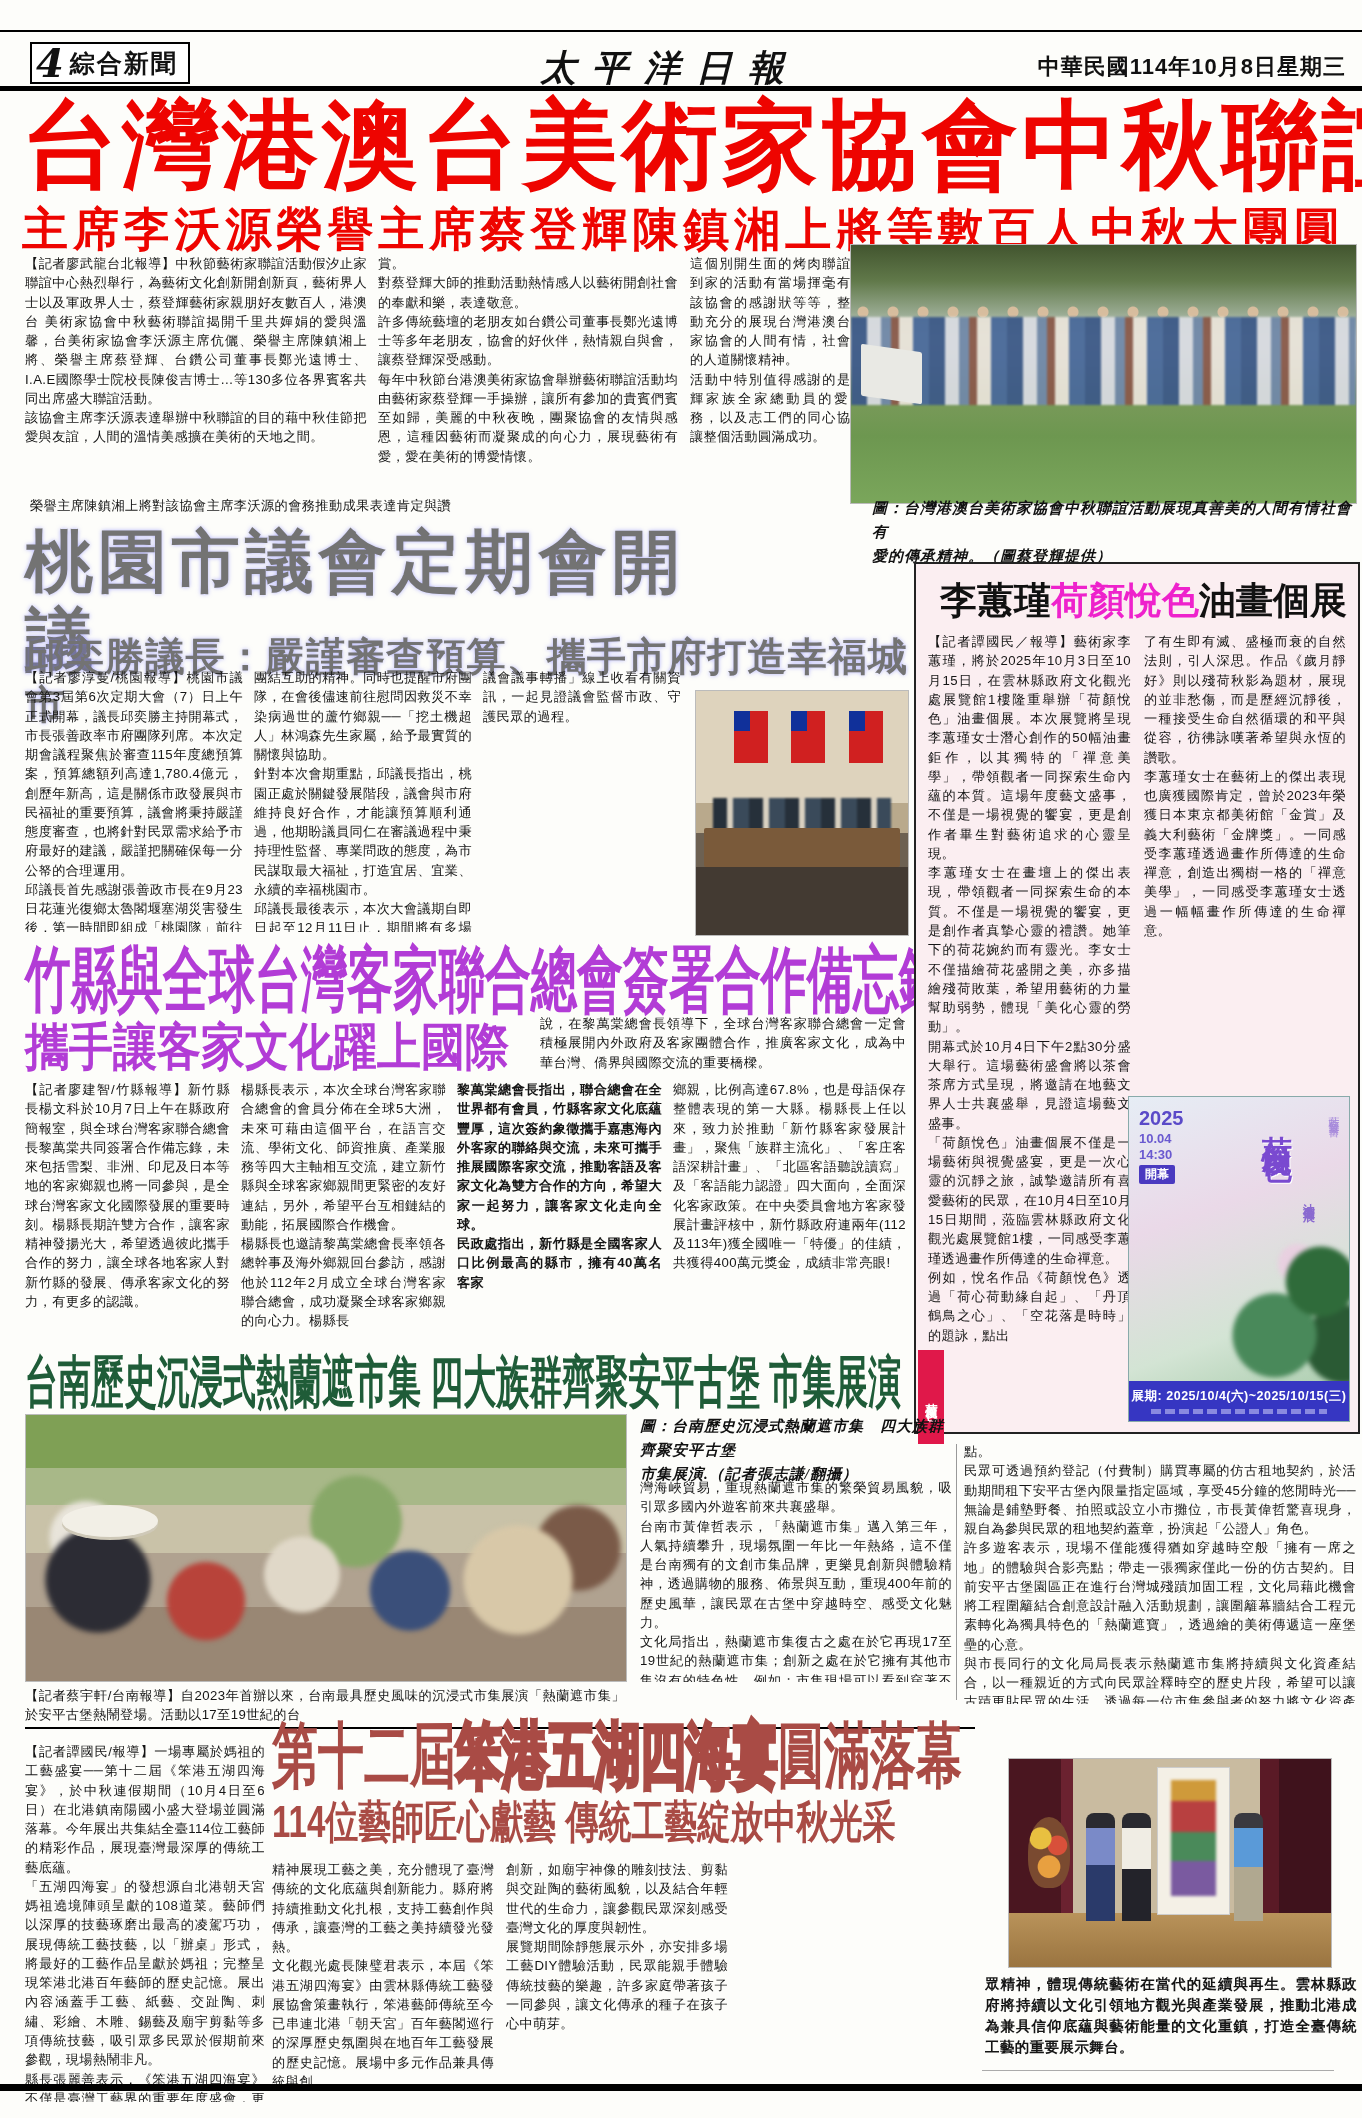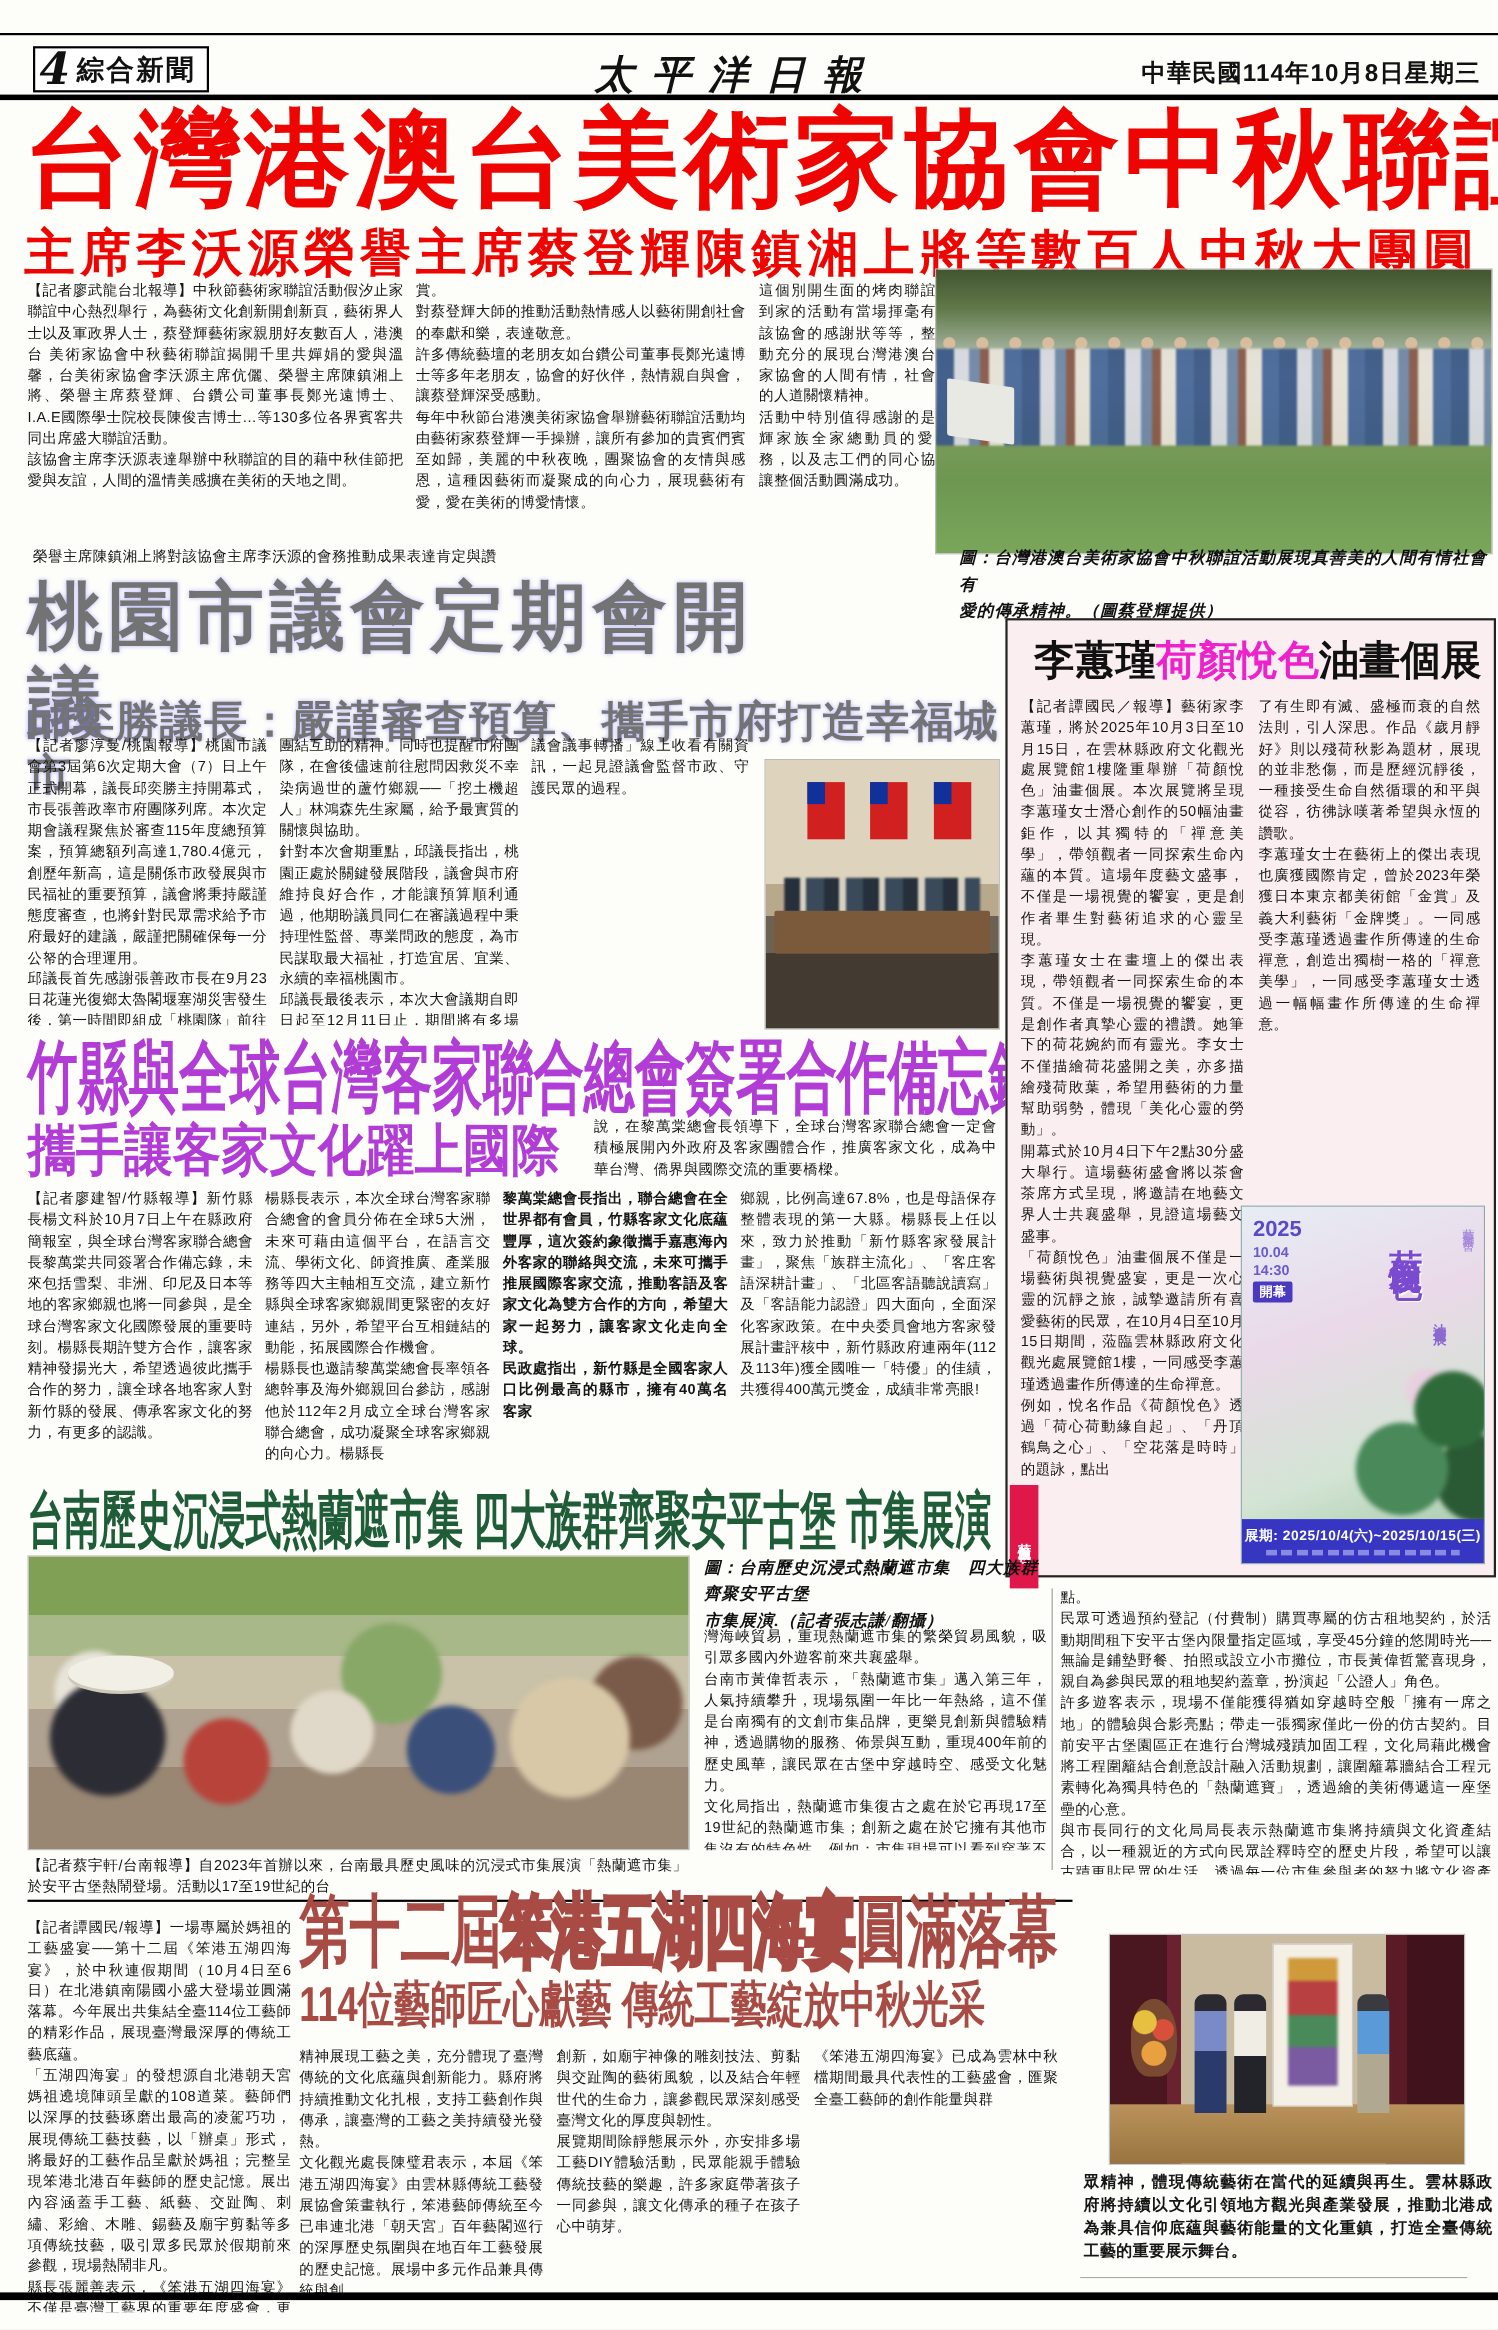--- a/index.html
+++ b/index.html
@@ -201,21 +201,20 @@
 「五湖四海宴」的發想源自北港朝天宮媽祖遶境陣頭呈獻的108道菜。藝師們以深厚的技藝琢磨出最高的凌駕巧功，展現傳統工藝技藝，以「辦桌」形式，將最好的工藝作品呈獻於媽祖；完整呈現笨港北港百年藝師的歷史記憶。展出內容涵蓋手工藝、紙藝、交趾陶、刺繡、彩繪、木雕、錫藝及廟宇剪黏等多項傳統技藝，吸引眾多民眾於假期前來參觀，現場熱鬧非凡。
 縣長張麗善表示，《笨港五湖四海宴》不僅是臺灣工藝界的重要年度盛會，更象徵著媽祖文化的涵養與傳統藝術的延續。她肯定全體各地藝師以匠心</div>
   <div class="abs h-brick stretch" style="left:272px;top:1716px;font-size:46px;line-height:50px;transform:scaleY(1.55);">
     <span>第十二屆</span><span class="outline-mid">笨港五湖四海宴</span><span>圓滿落幕</span>
   </div>
   <div class="abs h-brick stretch" style="left:272px;top:1798px;font-size:33px;line-height:36px;transform:scaleY(1.35);">114位藝師匠心獻藝 傳統工藝綻放中秋光采</div>
   <div class="abs body-col pre" style="left:272px;top:1860px;width:222px;height:238px;">精神展現工藝之美，充分體現了臺灣傳統的文化底蘊與創新能力。縣府將持續推動文化扎根，支持工藝創作與傳承，讓臺灣的工藝之美持續發光發熱。
 文化觀光處長陳璧君表示，本屆《笨港五湖四海宴》由雲林縣傳統工藝發展協會策畫執行，笨港藝師傳統至今已串連北港「朝天宮」百年藝閣巡行的深厚歷史氛圍與在地百年工藝發展的歷史記憶。展場中多元作品兼具傳統與創</div>
   <div class="abs body-col pre" style="left:506px;top:1860px;width:222px;height:238px;">創新，如廟宇神像的雕刻技法、剪黏與交趾陶的藝術風貌，以及結合年輕世代的生命力，讓參觀民眾深刻感受臺灣文化的厚度與韌性。
 展覽期間除靜態展示外，亦安排多場工藝DIY體驗活動，民眾能親手體驗傳統技藝的樂趣，許多家庭帶著孩子一同參與，讓文化傳承的種子在孩子心中萌芽。</div>
-  <div class="abs body-col pre" style="left:740px;top:1860px;width:222px;height:238px;">《笨港五湖四海宴》已成為雲林中秋檔期間最具代表性的工藝盛會，匯聚全臺工藝師的創作能量與群</div>
 
   <div class="abs photo photo4" style="left:1008px;top:1758px;width:322px;height:208px;">
     <div class="p4-floor"></div>
     <div class="p4-scroll"></div>
     <div class="p4-flowers"></div>
     <div class="p4-person" style="left:24%;background:linear-gradient(180deg,#2a2a30 14%,#7a8ac8 14% 48%,#2a3a6a 48%);"></div>
     <div class="p4-person" style="left:35%;background:linear-gradient(180deg,#2a2a30 14%,#f0ede4 14% 52%,#23232a 52%);"></div>
     <div class="p4-person" style="left:70%;background:linear-gradient(180deg,#3a3a40 14%,#5a9ad8 14% 50%,#b0a890 50%);"></div>
   </div>
   <div class="abs body-col pre" style="left:985px;top:1974px;width:372px;height:92px;font-size:14.5px;font-weight:bold;">眾精神，體現傳統藝術在當代的延續與再生。雲林縣政府將持續以文化引領地方觀光與產業發展，推動北港成為兼具信仰底蘊與藝術能量的文化重鎮，打造全臺傳統工藝的重要展示舞台。</div>

